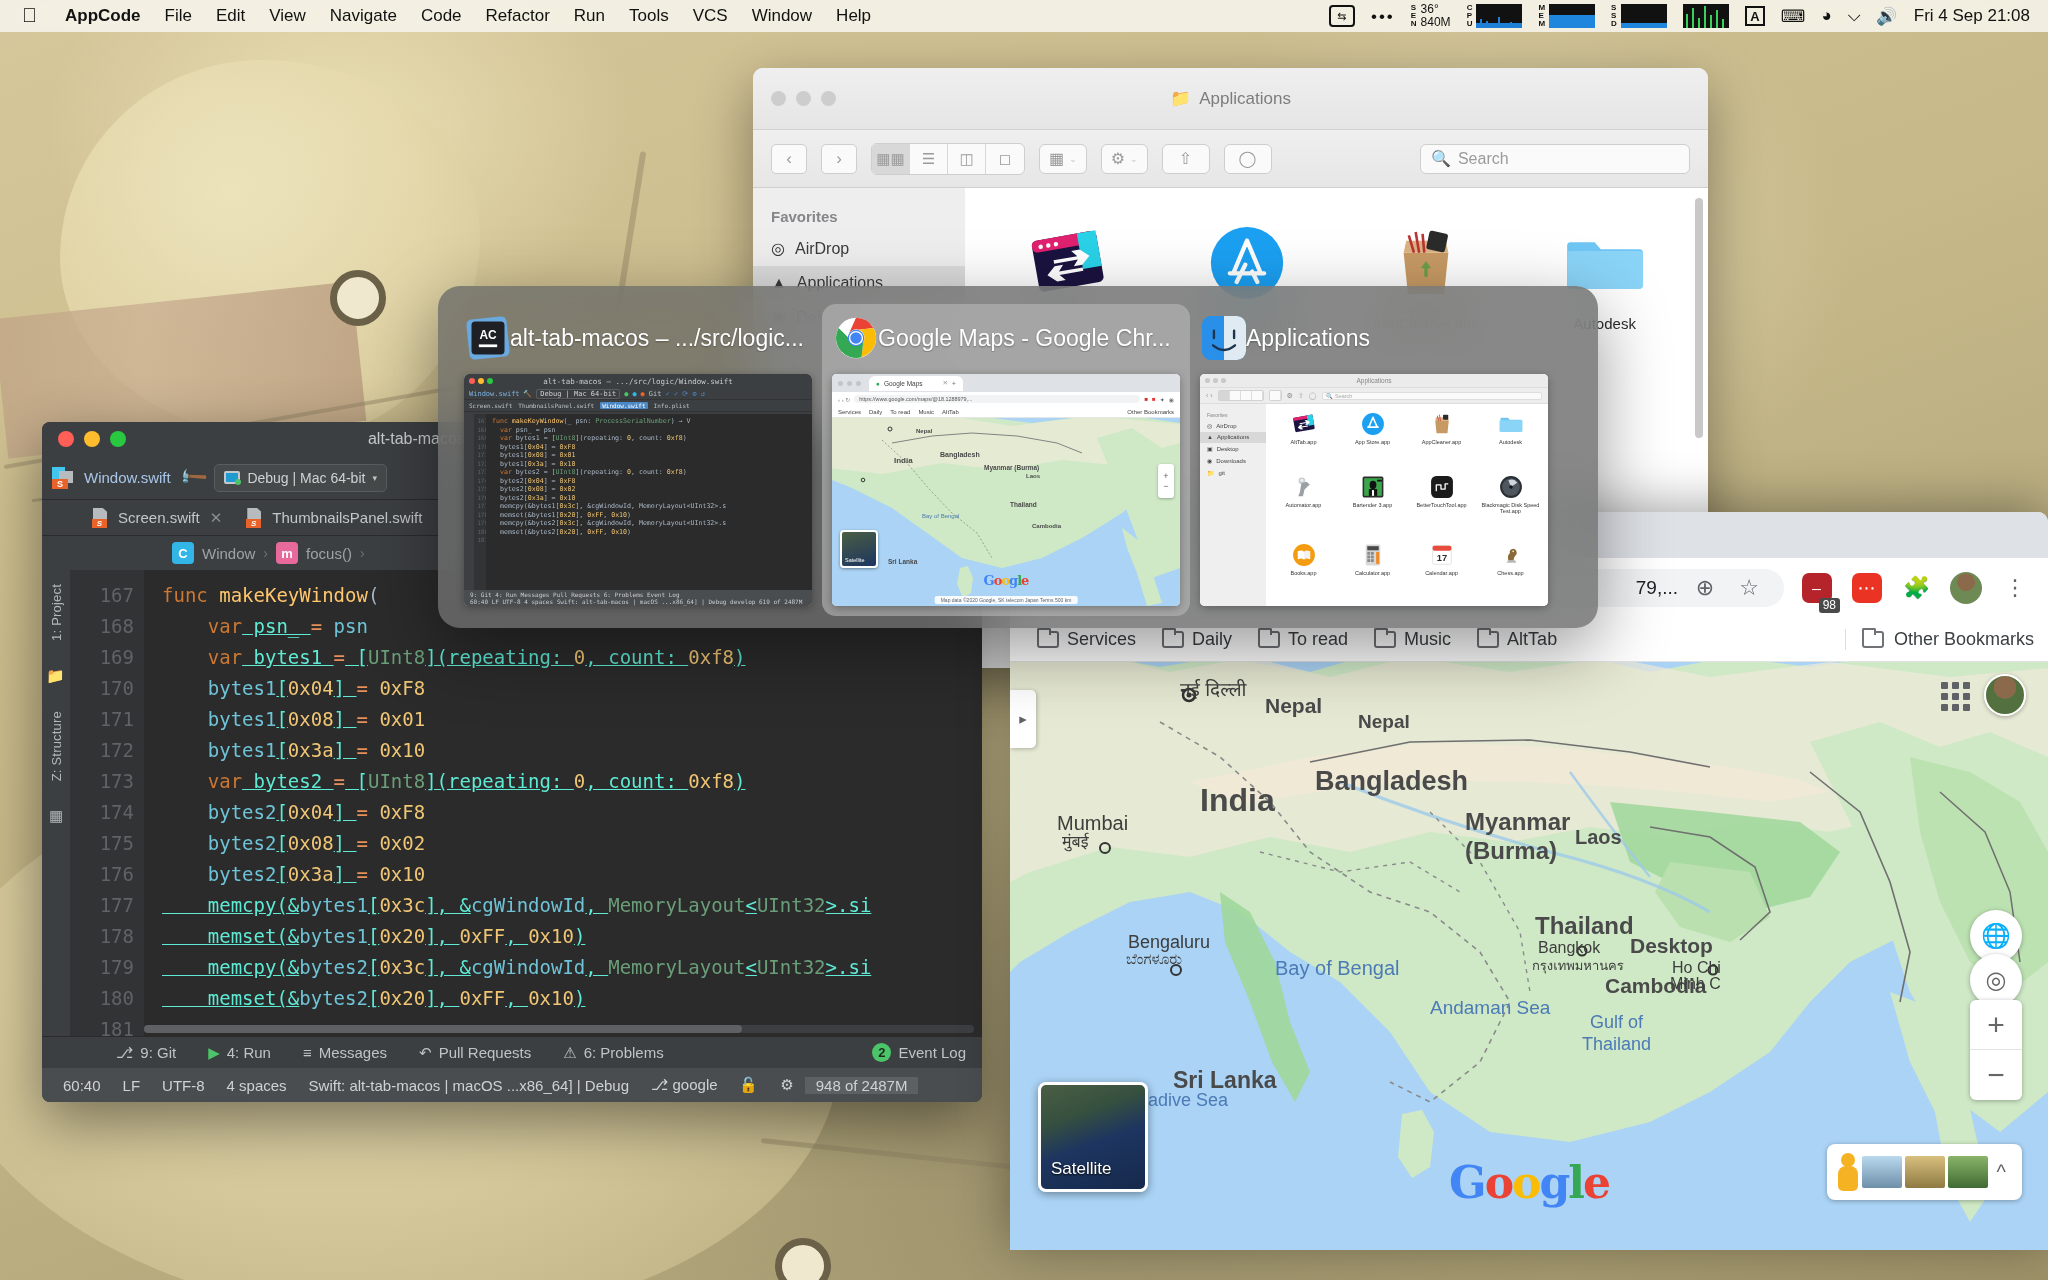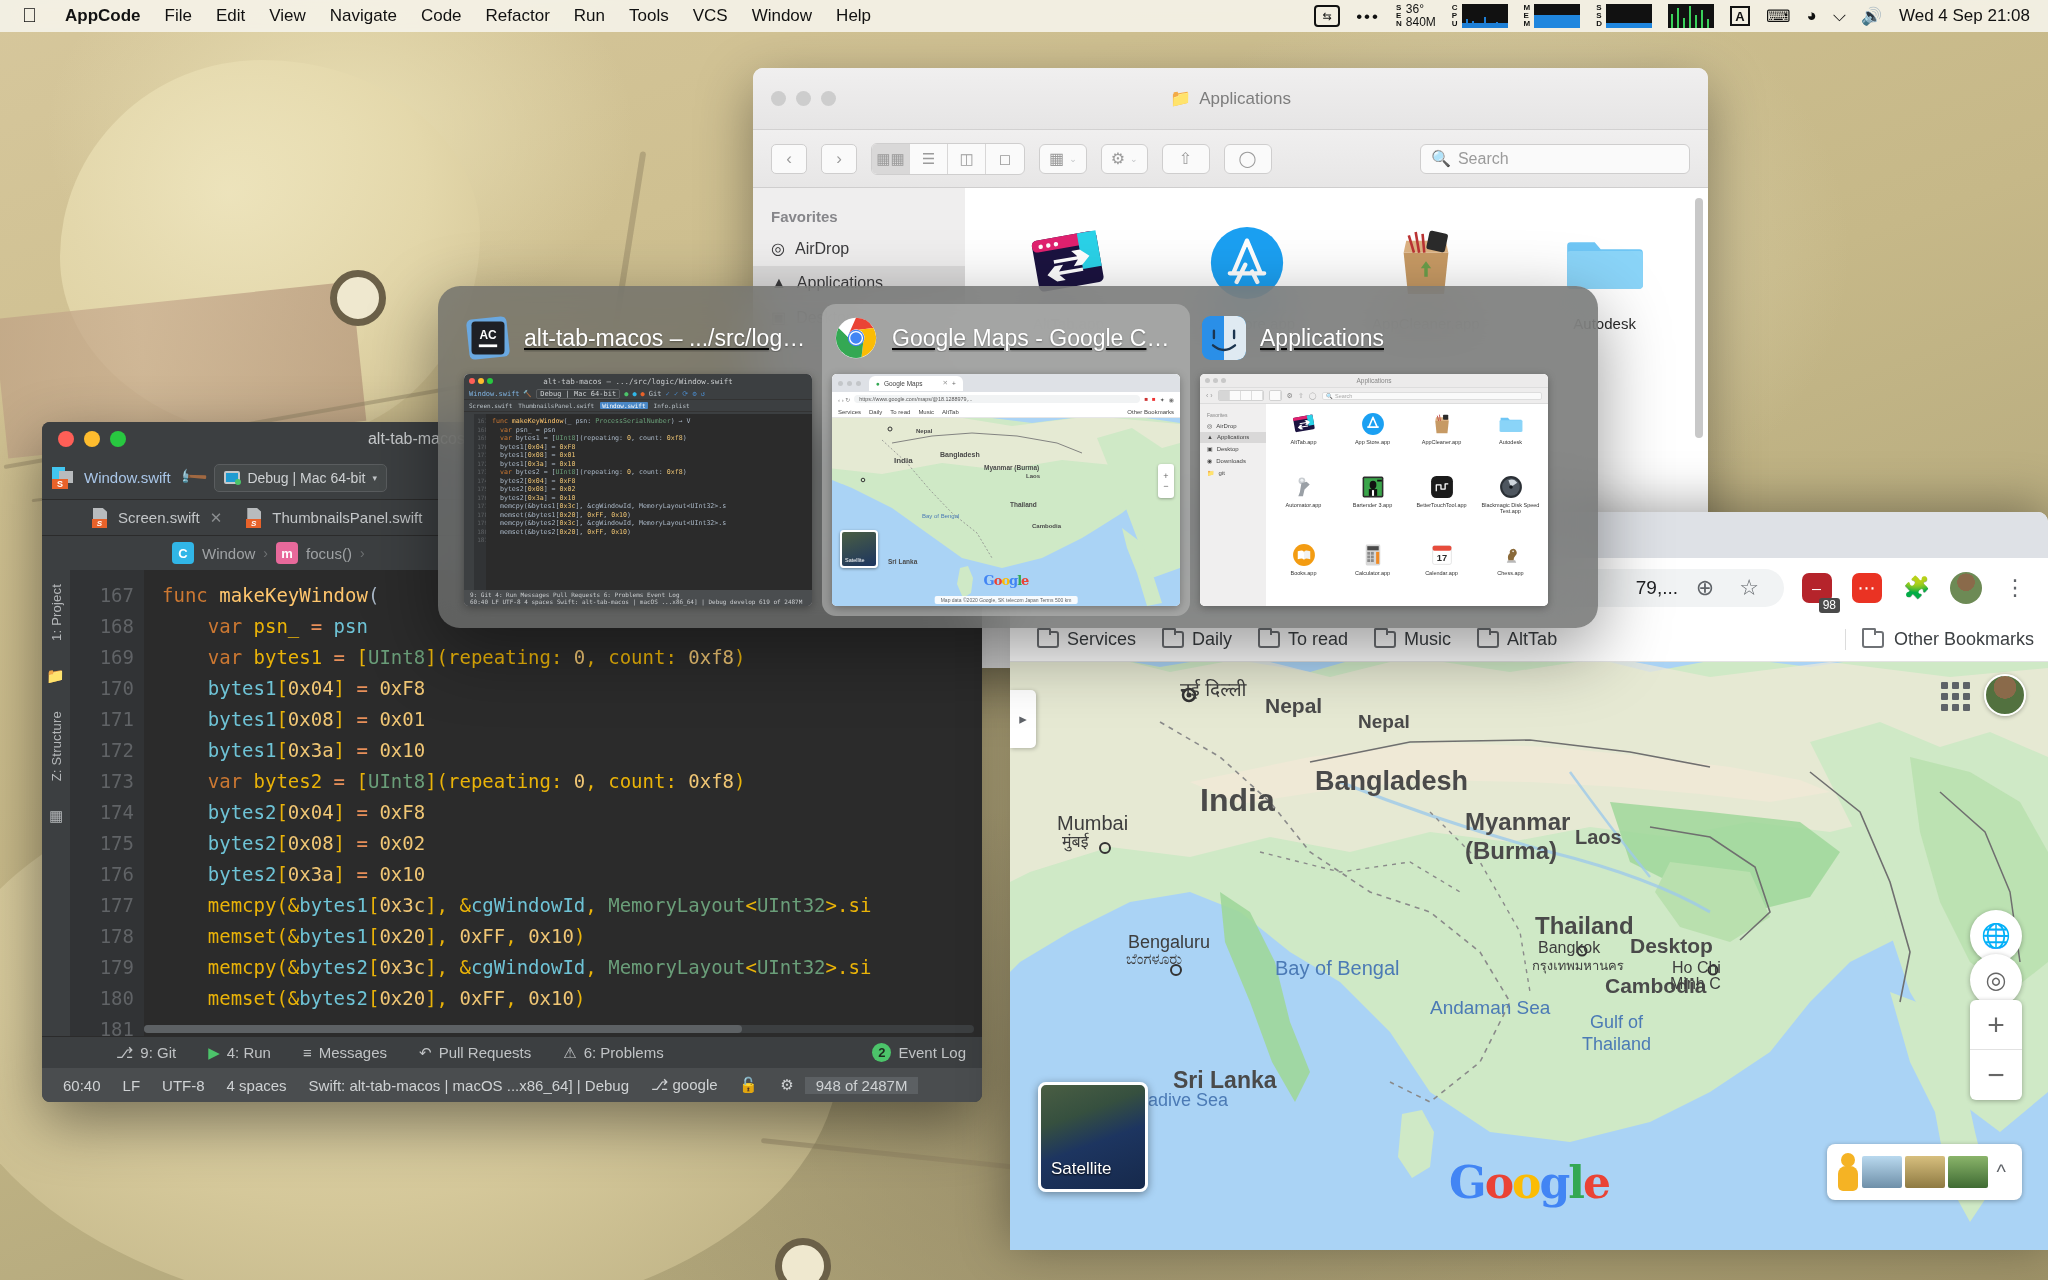--- a/index.html
+++ b/index.html
@@ -161,21 +161,21 @@
     width:74px;background:#313335;color:#606366;font-size:19px;
     text-align:right;padding:10px 10px 0 0;flex:0 0 74px;
     font-family:"DejaVu Sans Mono", monospace;line-height:31px;
   }
   .codearea{
     flex:1;background:#2b2b2b;padding:10px 0 0 18px;overflow:hidden;
     font-family:"DejaVu Sans Mono", monospace;font-size:19px;line-height:31px;
     white-space:pre;color:#a9b7c6;
   }
   .k{color:#cc7832;} .fn{color:#ffc66d;} .ty{color:#6a9e79;} .num{color:#f0c674;}
-  .pl{color:#a9b7c6;} .id{color:#6ec3d6;} .wh{color:#eab308;}
+  .pl{color:#a9b7c6;} .id{color:#6ec3d6;} .wh{color:#5eead4;text-decoration:underline;}
   .op{color:#e8905a;}
   #ide .hscroll{
     position:absolute;left:102px;right:8px;bottom:3px;height:8px;background:#3c3f41;border-radius:4px;
   }
   #ide .hscroll i{position:absolute;left:0;width:72%;height:8px;background:#5d6164;border-radius:4px;display:block;}
   #ide .toolwindows{
     height:32px;background:#3c3f41;display:flex;align-items:center;gap:0;
     padding-left:58px;color:#c0c3c5;font-size:15px;flex:0 0 32px;border-top:1px solid #2b2b2b;
   }
   .tw{display:flex;align-items:center;gap:7px;padding:0 16px;white-space:nowrap;}
@@ -330,21 +330,21 @@
     position:absolute;left:438px;top:286px;width:1160px;height:342px;
     background:rgba(108,110,108,.82);border-radius:22px;
     backdrop-filter:blur(26px) saturate(160%);
     display:flex;align-items:flex-start;gap:0;padding:18px 16px;
     z-index:700;box-shadow:0 22px 70px rgba(0,0,0,.4);
   }
   .atcell{
     width:368px;border-radius:14px;padding:8px 10px 10px 10px;display:flex;flex-direction:column;gap:10px;
   }
   .atcell.sel{background:rgba(182,184,182,.62);}
-  .athead{display:flex;align-items:center;gap:14px;padding:4px 2px;text-decoration:underline;}
+  .athead{display:flex;align-items:center;padding:4px 2px;}
   .athead .ai{width:44px;height:44px;border-radius:9px;flex:0 0 44px;}
   .athead .at{color:#fff;font-size:23px;white-space:nowrap;overflow:hidden;text-overflow:ellipsis;
     text-shadow:0 1px 2px rgba(0,0,0,.35);}
   .atthumb{
     height:232px;border-radius:5px;overflow:hidden;background:#fff;position:relative;
     box-shadow:0 2px 8px rgba(0,0,0,.3);
   }
 
   
   .mini-ide{position:absolute;inset:0;background:#3c3f41;font-size:7px;color:#a9b7c6;
@@ -499,21 +499,21 @@
   </div>
   <div class="status-item">
     <div class="wifi-ic">◕</div>
   </div>
   <div class="status-item">
     <div class="bt-ic">⌵</div>
   </div>
   <div class="status-item">
     <div class="spk-ic">🔊</div>
   </div>
-  <div class="clock">Wed 4 Sep 21:08</div>
+  <div class="clock">Fri 4 Sep 21:08</div>
 </div>
 
 <div id="finder">
   <div class="fbar">
     <div class="traffic" style="padding-left:18px;">
       <div class="tl"></div>
       <div class="tl"></div>
       <div class="tl"></div>
     </div>
     <div class="ftitle">

